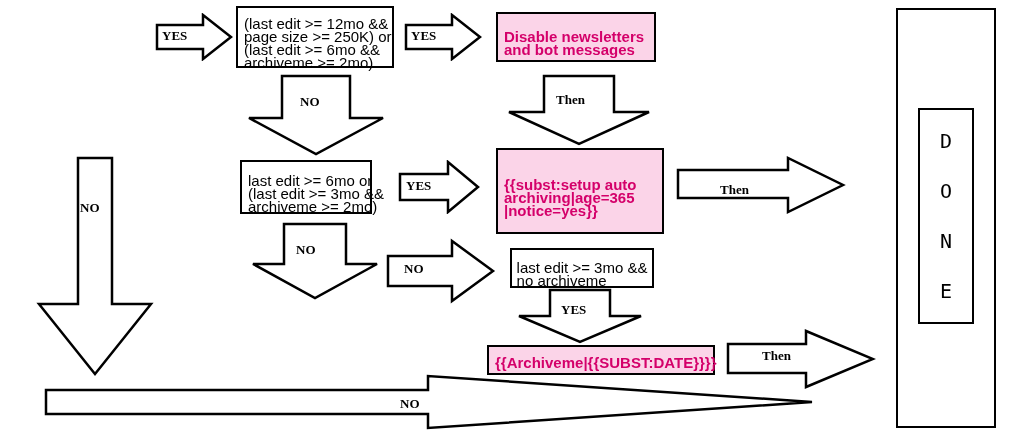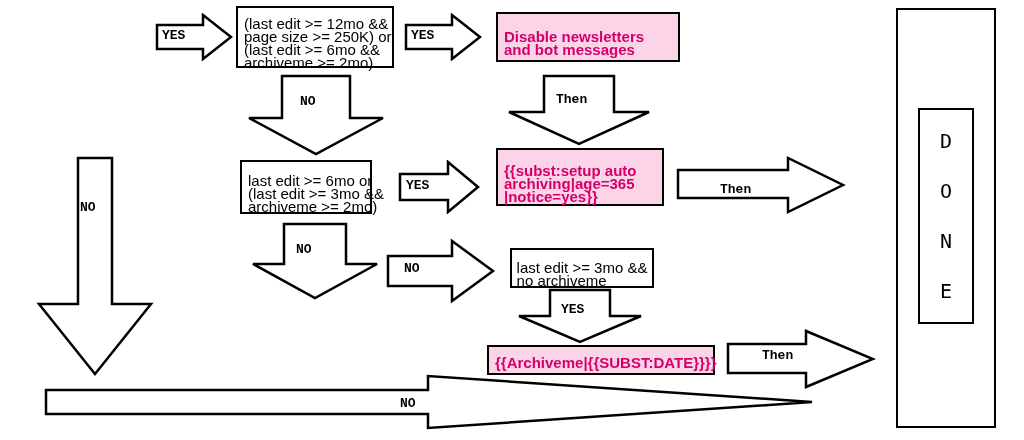--- a/index.html
+++ b/index.html
@@ -34,21 +34,21 @@
   }
   .box.pink {
     background: #fbd4e8;
   }
   .box.pink .txt {
     color: #d4006a;
     font-weight: bold;
   }
   .arrow-label {
     position: absolute;
-    font-family: Liberation Mono, monospace;
+    font-family: Liberation Serif, serif;
     font-size: 13px;
     font-weight: bold;
     color: #000000;
     white-space: pre;
     z-index: 5;
   }
   .arrow-svg {
     position: absolute;
   }
   .arrow-svg polygon, .arrow-svg path {
@@ -97,21 +97,21 @@
 page size &gt;= 250K) or
 (last edit &gt;= 6mo &amp;&amp;
 archiveme &gt;= 2mo)</span>
   </div>
 
   <svg class="arrow-svg" style="left:404px; top:13px;" width="78" height="48" viewBox="0 0 78 48">
     <polygon points="2,12 48,12 48,2 76,24 48,46 48,36 2,36"></polygon>
   </svg>
   <div class="arrow-label" style="left:411px; top:28px;">YES</div>
 
-  <div class="box pink" style="left:496px; top:12px; width:184px; height:50px;">
+  <div class="box pink" style="left:496px; top:12px; width:160px; height:50px;">
     <span class="txt">Disable newsletters
 and bot messages</span>
   </div>
 
   <svg class="arrow-svg" style="left:506px; top:74px;" width="146" height="72" viewBox="0 0 146 72">
     <polygon points="38,2 108,2 108,38 143,38 73,70 3,38 38,38"></polygon>
   </svg>
   <div class="arrow-label" style="left:556px; top:92px;">Then</div>
 
   <svg class="arrow-svg" style="left:246px; top:74px;" width="140" height="82" viewBox="0 0 140 82">
@@ -123,21 +123,21 @@
     <span class="txt">last edit &gt;= 6mo or
 (last edit &gt;= 3mo &amp;&amp;
 archiveme &gt;= 2mo)</span>
   </div>
 
   <svg class="arrow-svg" style="left:398px; top:160px;" width="82" height="54" viewBox="0 0 82 54">
     <polygon points="2,14 50,14 50,2 80,27 50,52 50,40 2,40"></polygon>
   </svg>
   <div class="arrow-label" style="left:406px; top:178px;">YES</div>
 
-  <div class="box pink" style="left:496px; top:148px; width:168px; height:58px;">
+  <div class="box pink" style="left:496px; top:148px; width:168px; height:86px;">
     <span class="txt">{{subst:setup auto
 archiving|age=365
 |notice=yes}}</span>
   </div>
 
   <svg class="arrow-svg" style="left:676px; top:156px;" width="170" height="58" viewBox="0 0 170 58">
     <polygon points="2,14 112,14 112,2 167,29 112,56 112,42 2,42"></polygon>
   </svg>
   <div class="arrow-label" style="left:720px; top:182px;">Then</div>
 

